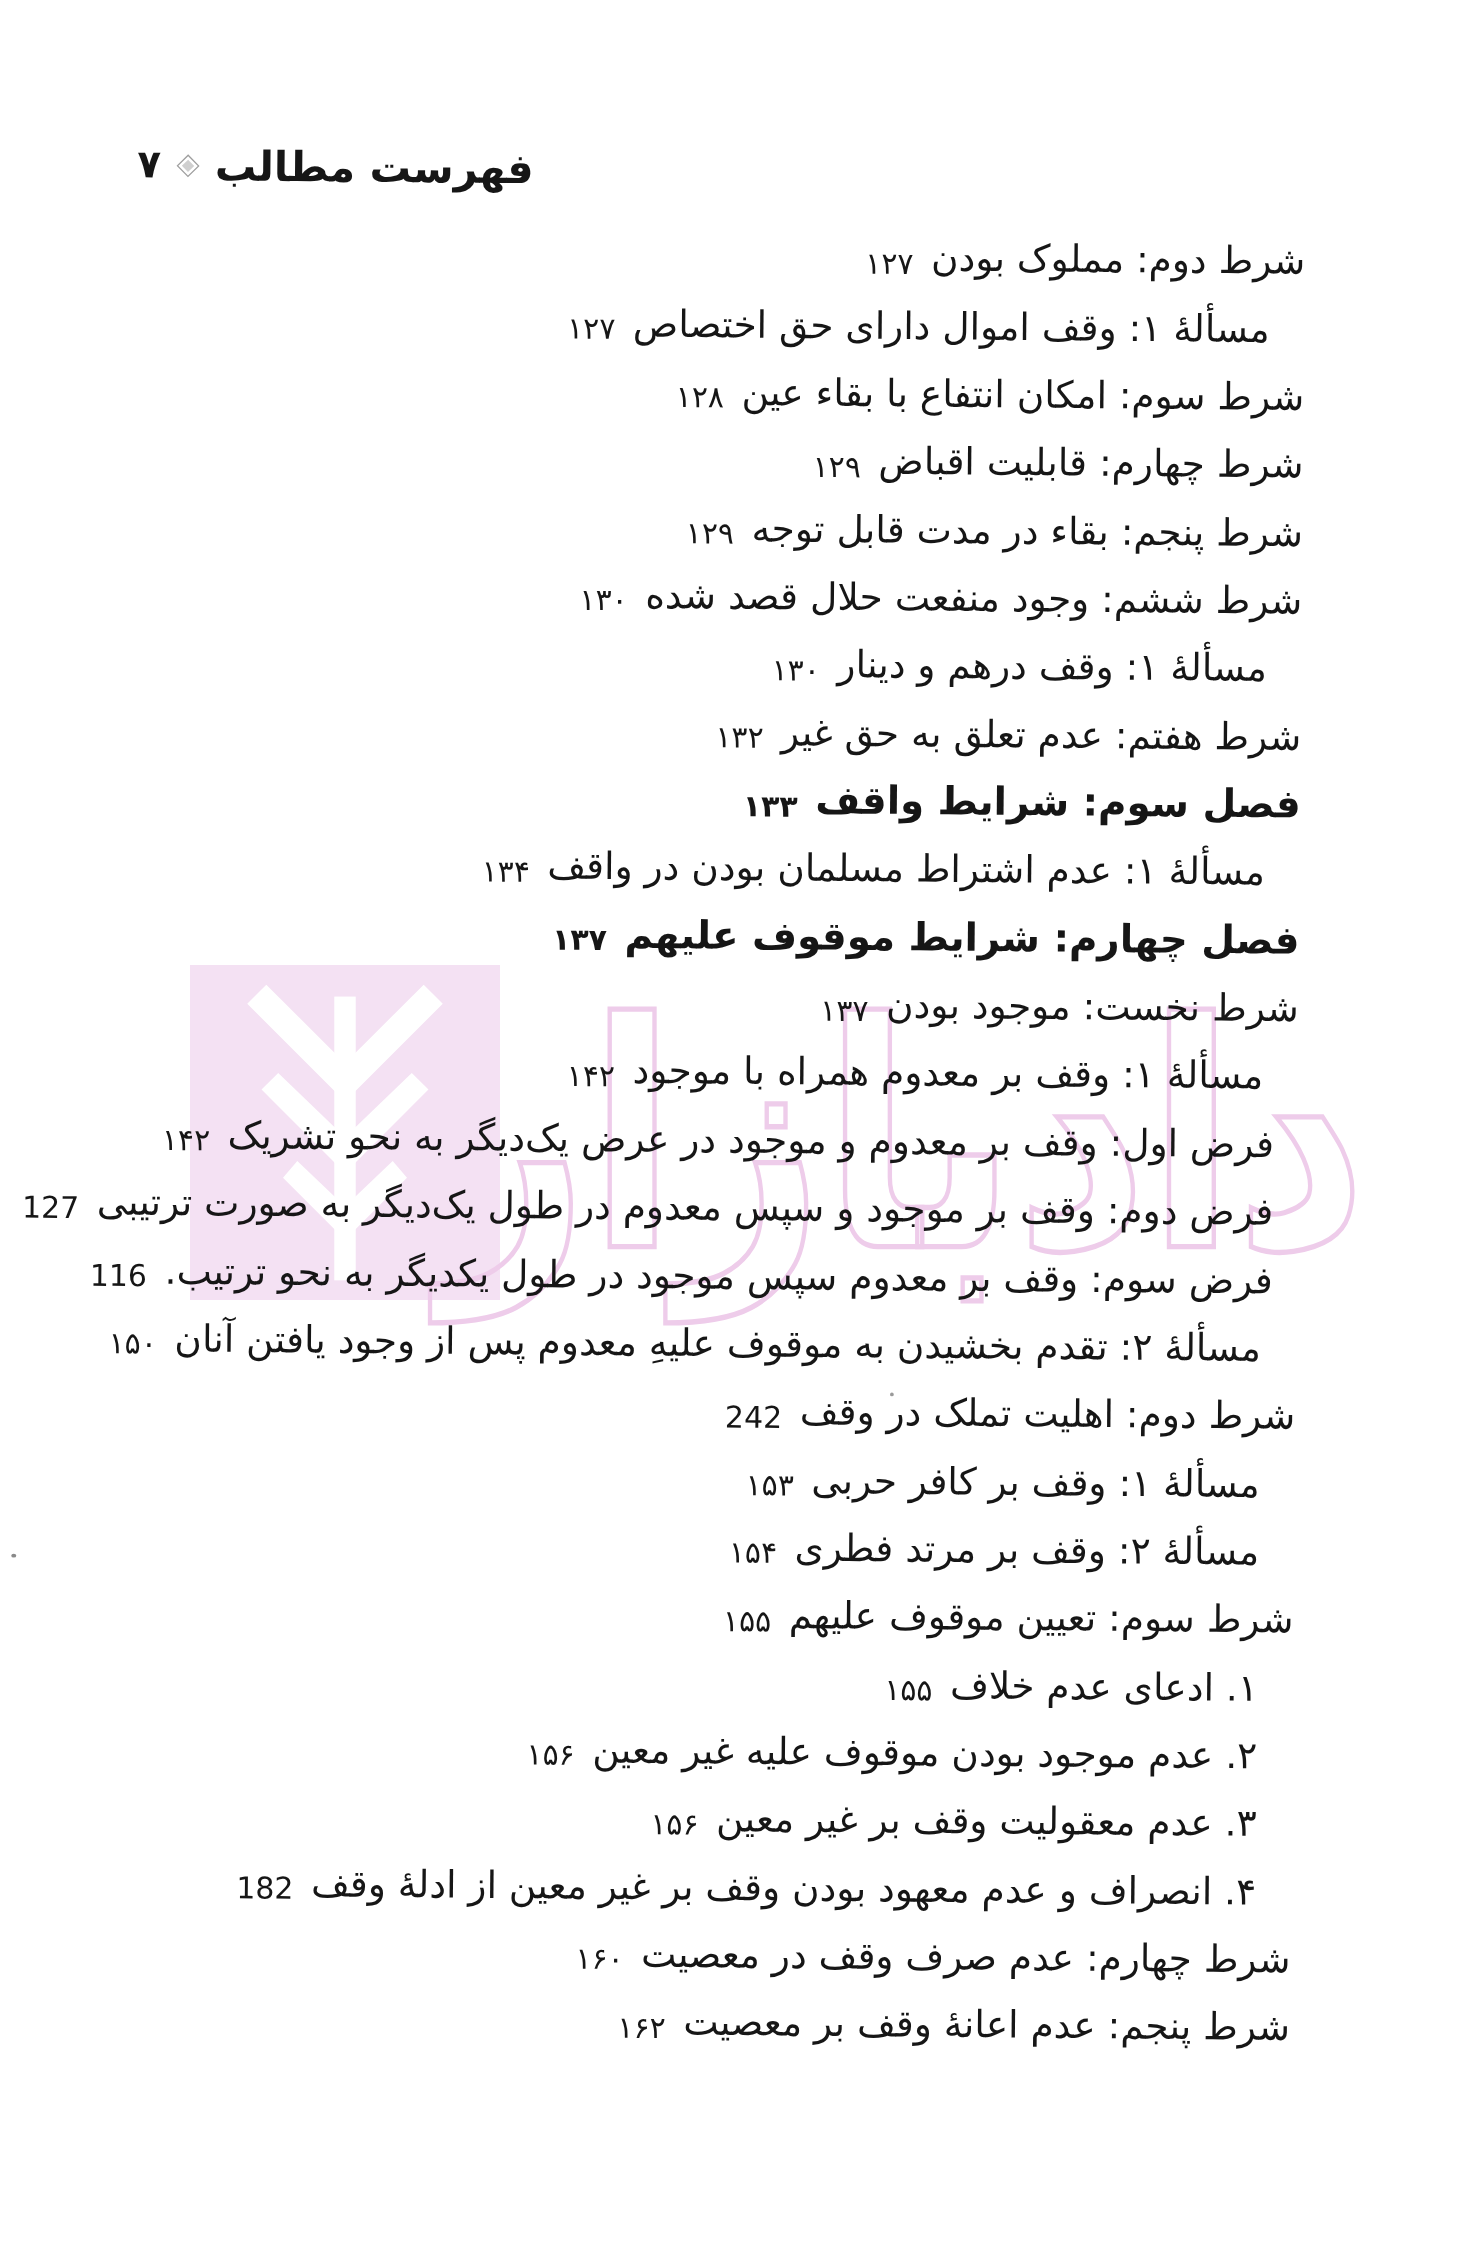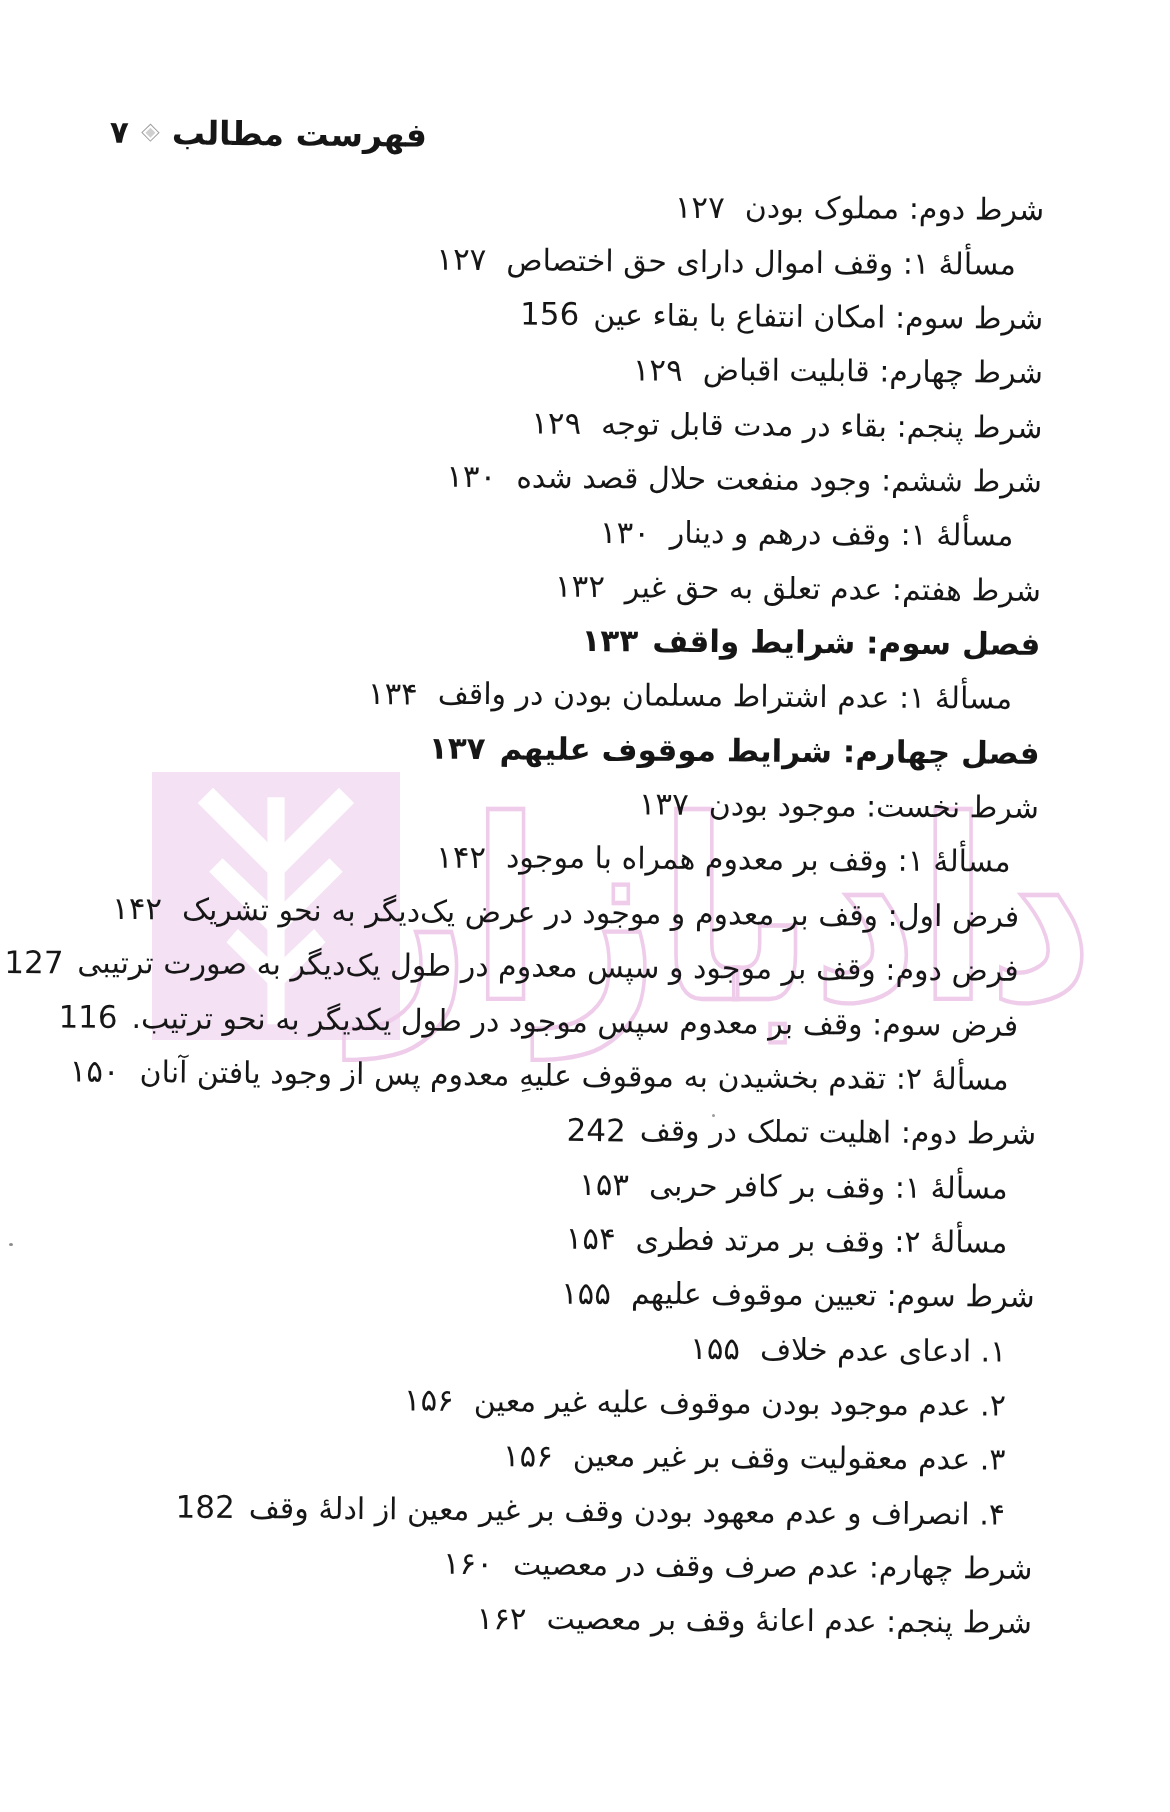--- a/index.html
+++ b/index.html
@@ -51,21 +51,21 @@
     display:flex;align-items:flex-end;height:54.35px;
     font-size:30px;line-height:1.2;white-space:nowrap;
   }
   .row .label{flex:0 0 auto;}
   .row .dots{
     flex:1 1 aupx;min-width:0;height:4px;align-self:flex-end;
     margin:0 9px 10px 5px;
     background-image:radial-gradient(circle at center,#181818 1.55px,rgba(0,0,0,0) 1.95px);
     background-size:9.6px 4px;background-repeat:repeat-x;background-position:right center;
   }
-  .row .num{flex:0 0 auto;min-width:56px;text-align:left;font-size:31px;line-height:1.15;}
+  .row .num{flex:0 0 auto;min-width:56px;text-align:right;font-size:24px;line-height:1.15;}
   .row.lvl1{padding-right:28px;}
   .row.lvl2{padding-right:19px;}
   .row.bold{font-weight:bold;font-size:31px;}
 
   
   .speck{position:absolute;border-radius:50%;background:#8a8a8a;z-index:2;}
   .speck.s1{left:9px;top:1243px;width:4px;height:3px;}
   .speck.s2{left:712px;top:1114px;width:3px;height:3px;background:#9a9a9a;}
 </style>
 </head>
@@ -106,21 +106,21 @@
 
   <div class="row lvl1">
     <span class="label">مسألهٔ ۱: وقف اموال دارای حق اختصاص</span>
     <span class="dots"></span>
     <span class="num">۱۲۷</span>
   </div>
 
   <div class="row lvl0">
     <span class="label">شرط سوم: امکان انتفاع با بقاء عین</span>
     <span class="dots"></span>
-    <span class="num">156</span>
+    <span class="num">۱۲۸</span>
   </div>
 
   <div class="row lvl0">
     <span class="label">شرط چهارم: قابلیت اقباض</span>
     <span class="dots"></span>
     <span class="num">۱۲۹</span>
   </div>
 
   <div class="row lvl0">
     <span class="label">شرط پنجم: بقاء در مدت قابل توجه</span>

